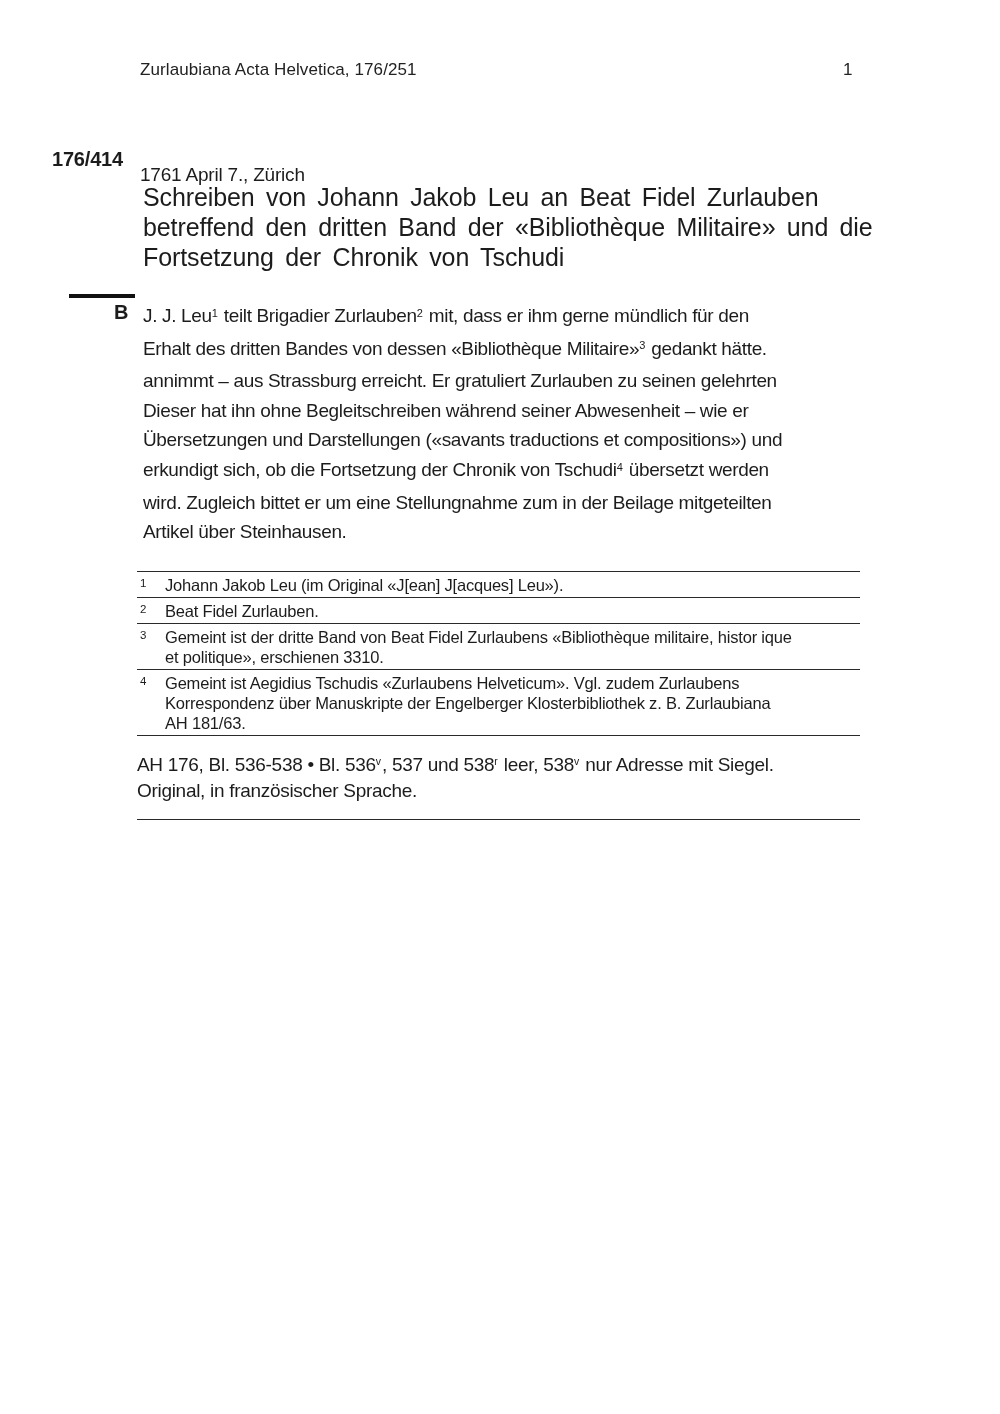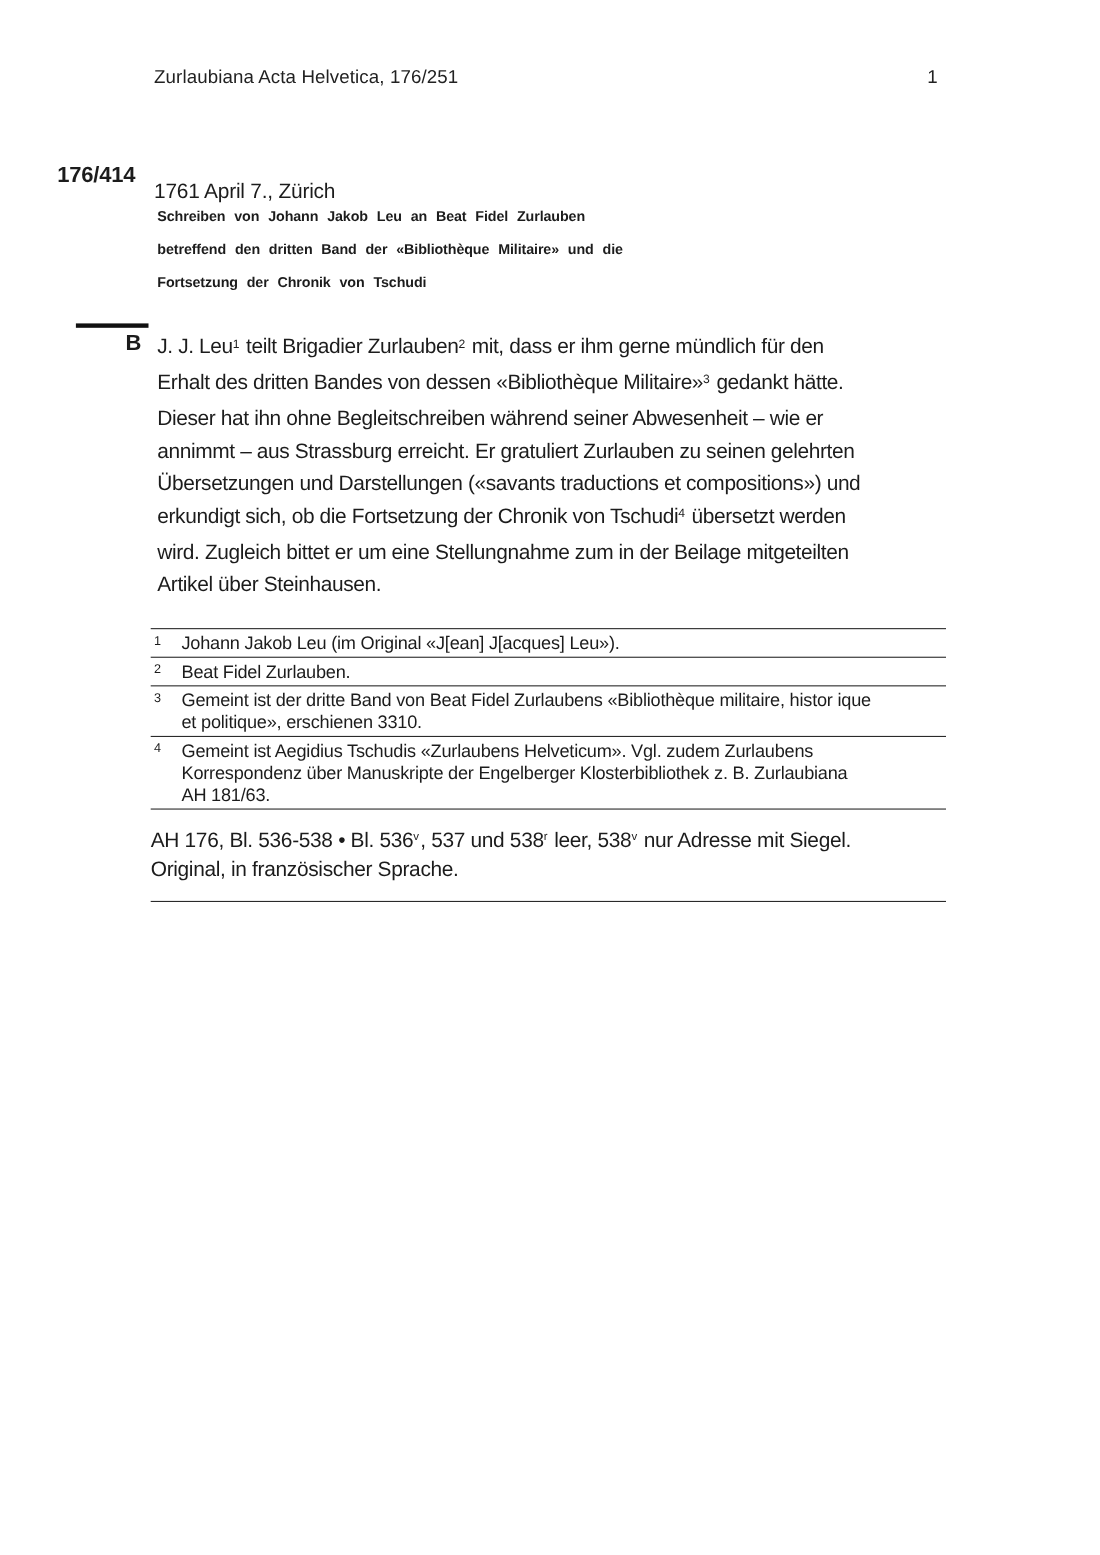--- a/index.html
+++ b/index.html
@@ -26,21 +26,21 @@
     font-size: 20px; font-weight: 700; letter-spacing: -0.2px;
   }
   .dateline {
     left: 140px; top: 149px;
     font-size: 19px; letter-spacing: -0.2px; margin-top: 15px;
   }
 
   
   .entry-title {
     left: 143px; top: 182px; width: 740px;
-    font-size: 13px; font-weight: 700; line-height: 30px;
+    font-size: 25px; font-weight: 400; line-height: 30px;
     word-spacing: 4.5px; letter-spacing: -0.1px;
   }
   .entry-title > div { white-space: nowrap; }
 
   
   .section-bar { left: 69px; top: 294px; width: 66px; height: 4px; background: #111; }
   .section-marker {
     left: 114px; top: 301px;
     font-size: 20px; font-weight: 700;
   }
@@ -100,22 +100,22 @@
   <div>betreffend den dritten Band der «Bibliothèque Militaire» und die</div>
   <div>Fortsetzung der Chronik von Tschudi</div>
 </div>
 
 <div class="abs section-bar"></div>
 <div class="abs section-marker">B</div>
 
 <div class="abs summary">
   <div class="bline"><span>J. J. Leu</span><span class="sup">1</span><span> teilt Brigadier Zurlauben</span><span class="sup">2</span><span> mit, dass er ihm gerne mündlich für den</span></div>
   <div class="bline"><span>Erhalt des dritten Bandes von dessen «Bibliothèque Militaire»</span><span class="sup">3</span><span> gedankt hätte.</span></div>
+  <div class="bline"><span>annimmt – aus Strassburg erreicht. Er gratuliert Zurlauben zu seinen gelehrten</span></div>
   <div class="bline"><span>Dieser hat ihn ohne Begleitschreiben während seiner Abwesenheit – wie er</span></div>
-  <div class="bline"><span>annimmt – aus Strassburg erreicht. Er gratuliert Zurlauben zu seinen gelehrten</span></div>
   <div class="bline"><span>Übersetzungen und Darstellungen («savants traductions et compositions») und</span></div>
   <div class="bline"><span>erkundigt sich, ob die Fortsetzung der Chronik von Tschudi</span><span class="sup">4</span><span> übersetzt werden</span></div>
   <div class="bline"><span>wird. Zugleich bittet er um eine Stellungnahme zum in der Beilage mitgeteilten</span></div>
   <div class="bline"><span>Artikel über Steinhausen.</span></div>
 </div>
 
 <div class="abs footnotes">
 
   <div class="fn-row">
     <span class="fn-marker">1</span>

